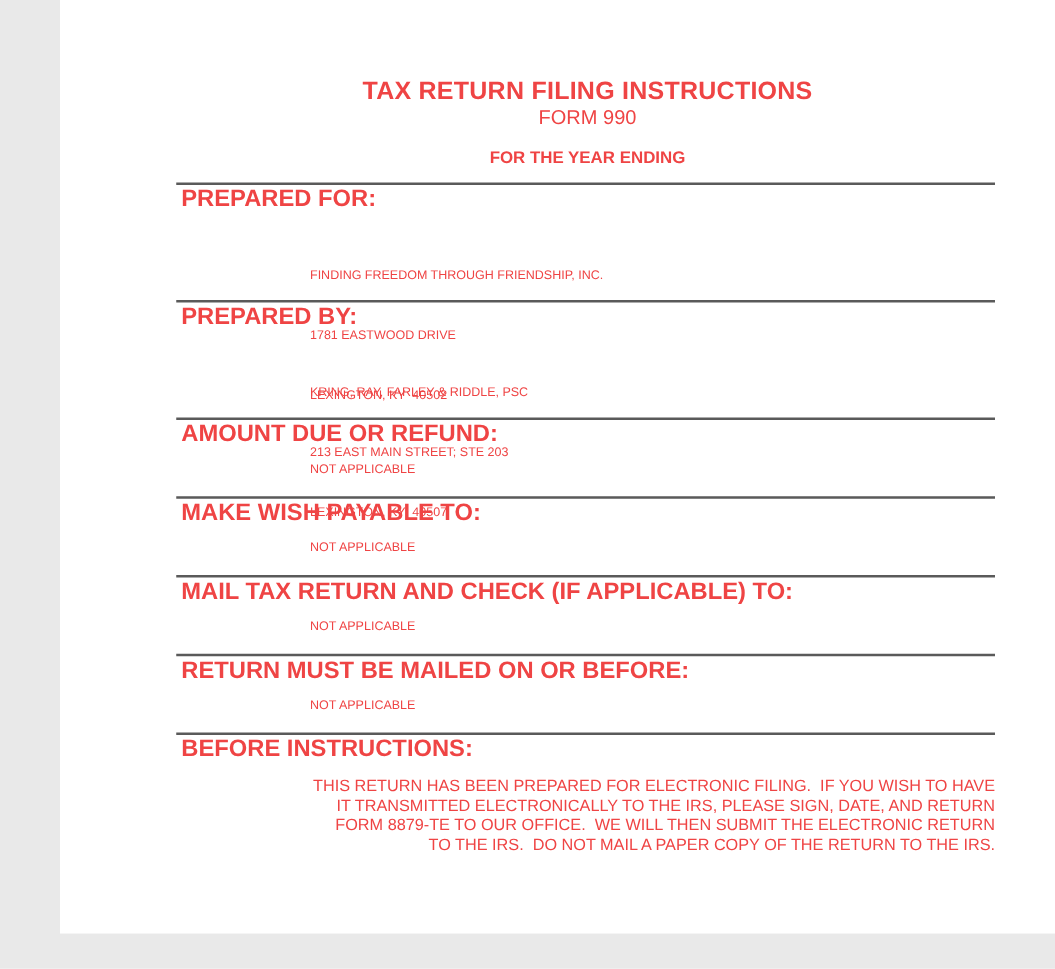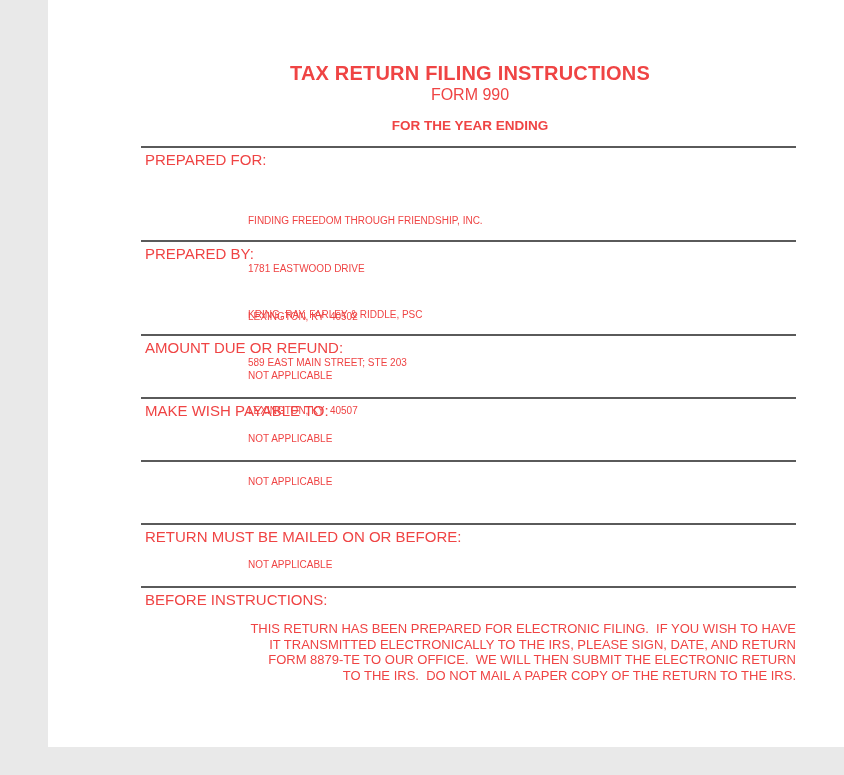--- a/index.html
+++ b/index.html
@@ -26,22 +26,22 @@
   .year-value  { font-size: 13px; line-height: 15px; margin-top: 2px; }
 
   .content { margin-left: 93px; width: 655px; margin-top: 12px; }
 
   .section { border-top: 2px solid #5a5a5a; }
   .section-address { height: 94px; }
   .section-single  { height: 63px; }
   .section-special { min-height: 120px; }
 
   .section-label {
-    font-size: 15px;
-    font-weight: normal;
+    font-size: 19px;
+    font-weight: bold;
     line-height: 17px;
     margin-top: 3px;
     margin-left: 4px;
     white-space: pre-wrap;
   }
   .section-body {
     margin-left: 107px;
     font-size: 10px;
     line-height: 16px;
     margin-top: 13px;
@@ -78,36 +78,37 @@
         <span class="address-line">FINDING FREEDOM THROUGH FRIENDSHIP, INC.</span>
         <span class="address-line">1781 EASTWOOD DRIVE</span>
         <span class="address-line">LEXINGTON, KY  40502</span>
       </div>
     </div>
 
     <div class="section section-address">
       <div class="section-label">PREPARED BY:</div>
       <div class="section-body">
         <span class="address-line">KRING, RAY, FARLEY &amp; RIDDLE, PSC</span>
-        <span class="address-line">589 EAST MAIN STREET; STE 203</span>
+        <span class="address-line">213 EAST MAIN STREET; STE 203</span>
         <span class="address-line">LEXINGTON, KY  40507</span>
       </div>
     </div>
 
     <div class="section section-single">
       <div class="section-label">AMOUNT DUE OR REFUND:</div>
       <div class="section-body">NOT APPLICABLE</div>
     </div>
 
     <div class="section section-single">
       <div class="section-label">MAKE WISH PAYABLE TO:</div>
       <div class="section-body">NOT APPLICABLE</div>
     </div>
 
     <div class="section section-single">
+      <div class="section-label">MAIL TAX RETURN AND CHECK (IF APPLICABLE) TO:</div>
       <div class="section-body">NOT APPLICABLE</div>
     </div>
 
     <div class="section section-single">
       <div class="section-label">RETURN MUST BE MAILED ON OR BEFORE:</div>
       <div class="section-body">NOT APPLICABLE</div>
     </div>
 
     <div class="section section-special">
       <div class="section-label">BEFORE INSTRUCTIONS:</div>

